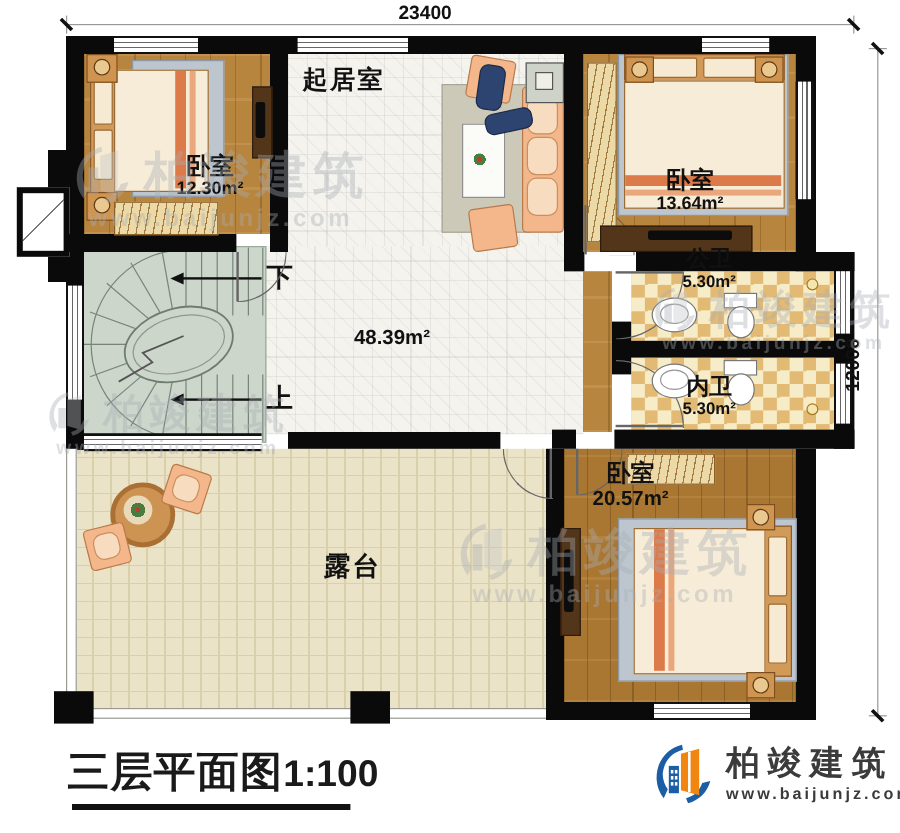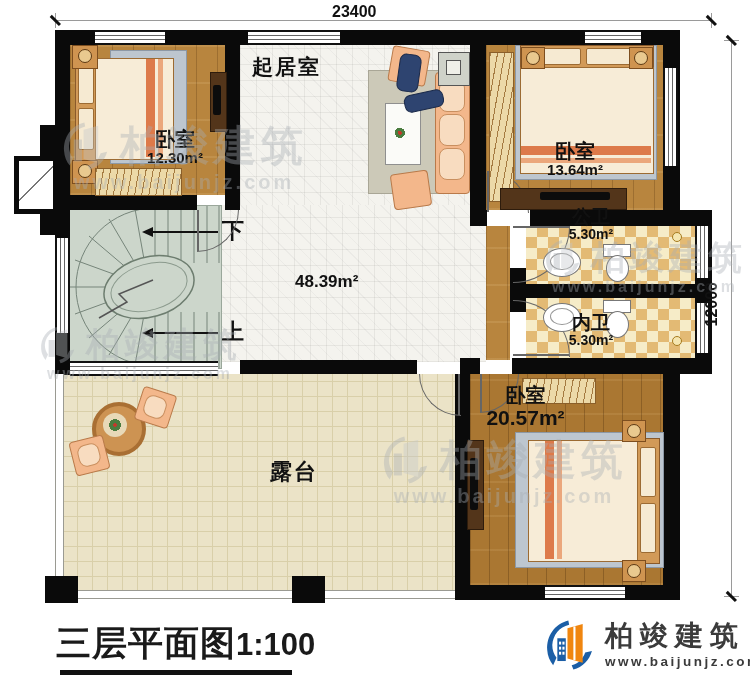--- a/index.html
+++ b/index.html
@@ -264,21 +264,21 @@
   <div class="label" style="left:556px;top:206px;width:70px">
     <div style="font-size:19px">公卫</div>
     <div style="font-size:14px">5.30m²</div>
   </div>
   <div class="label" style="left:556px;top:312px;width:70px">
     <div style="font-size:19px">内卫</div>
     <div style="font-size:14px">5.30m²</div>
   </div>
   <div class="label" style="left:478px;top:384px;width:95px">
     <div style="font-size:20px">卧室</div>
-    <div style="font-size:21px">20.57m²</div>
+    <div style="font-size:17px">20.57m²</div>
   </div>
   <div class="label" style="left:295px;top:272px;font-size:17px">48.39m²</div>
   <div class="label" style="left:270px;top:460px;font-size:22px;letter-spacing:2px">露台</div>
 
   <div class="dimline" style="left:55px;top:20px;width:657px;height:1px"></div>
   <div class="dimline" style="left:55px;top:13px;width:1px;height:15px"></div>
   <div class="dimline" style="left:711px;top:13px;width:1px;height:15px"></div>
   <div class="tick" style="left:49px;top:19px"></div>
   <div class="tick" style="left:705px;top:19px"></div>
   <div class="dimtxt" style="left:332px;top:3px">23400</div>

